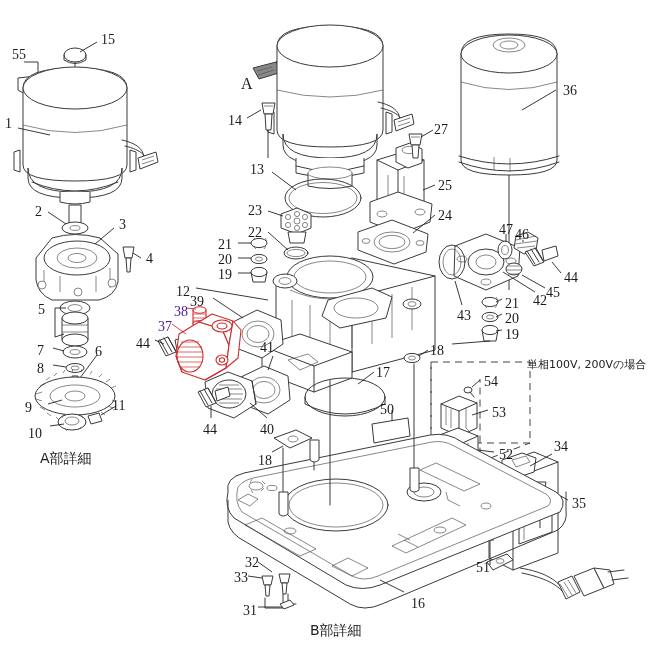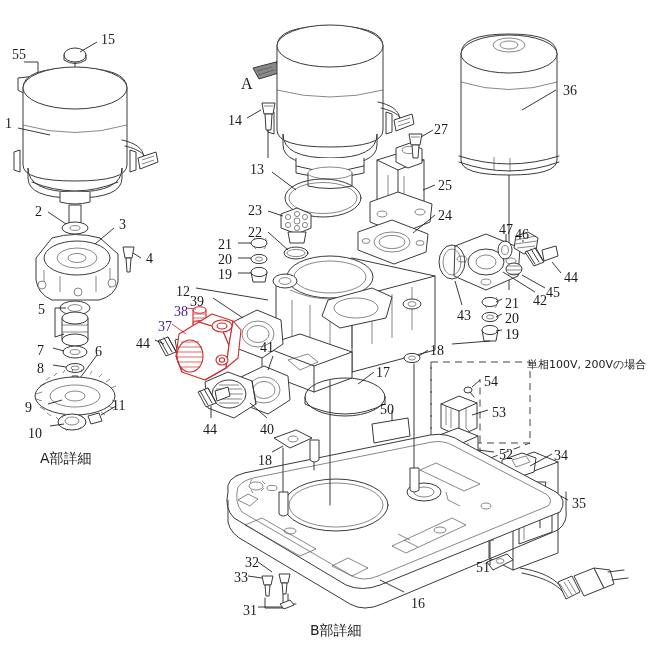--- a/index.html
+++ b/index.html
@@ -520,21 +520,21 @@
       <div class="lbl" style="left: 564px; top: 271px;">44</div>
       <div class="lbl" style="left: 546px; top: 286px;">45</div>
       <div class="lbl" style="left: 533px; top: 294px;">42</div>
       <div class="lbl" style="left: 457px; top: 309px;">43</div>
       <div class="lbl" style="left: 505px; top: 297px;">21</div>
       <div class="lbl" style="left: 505px; top: 312px;">20</div>
       <div class="lbl" style="left: 505px; top: 328px;">19</div>
       <div class="lbl" style="left: 484px; top: 375px;">54</div>
       <div class="lbl" style="left: 492px; top: 406px;">53</div>
       <div class="lbl" style="left: 499px; top: 448px;">52</div>
-      <div class="lbl" style="left: 554px; top: 449px;">34</div>
+      <div class="lbl" style="left: 554px; top: 440px;">34</div>
       <div class="lbl" style="left: 572px; top: 497px;">35</div>
       <div class="lbl" style="left: 476px; top: 561px;">51</div>
       <div class="lbl" style="left: 411px; top: 597px;">16</div>
       <div class="lbl" style="left: 245px; top: 556px;">32</div>
       <div class="lbl" style="left: 234px; top: 571px;">33</div>
       <div class="lbl" style="left: 243px; top: 604px;">31</div>
     </div>
 
 <div id="captions">
       <div class="cap" style="left: 40px; top: 450px;">A部詳細</div>

